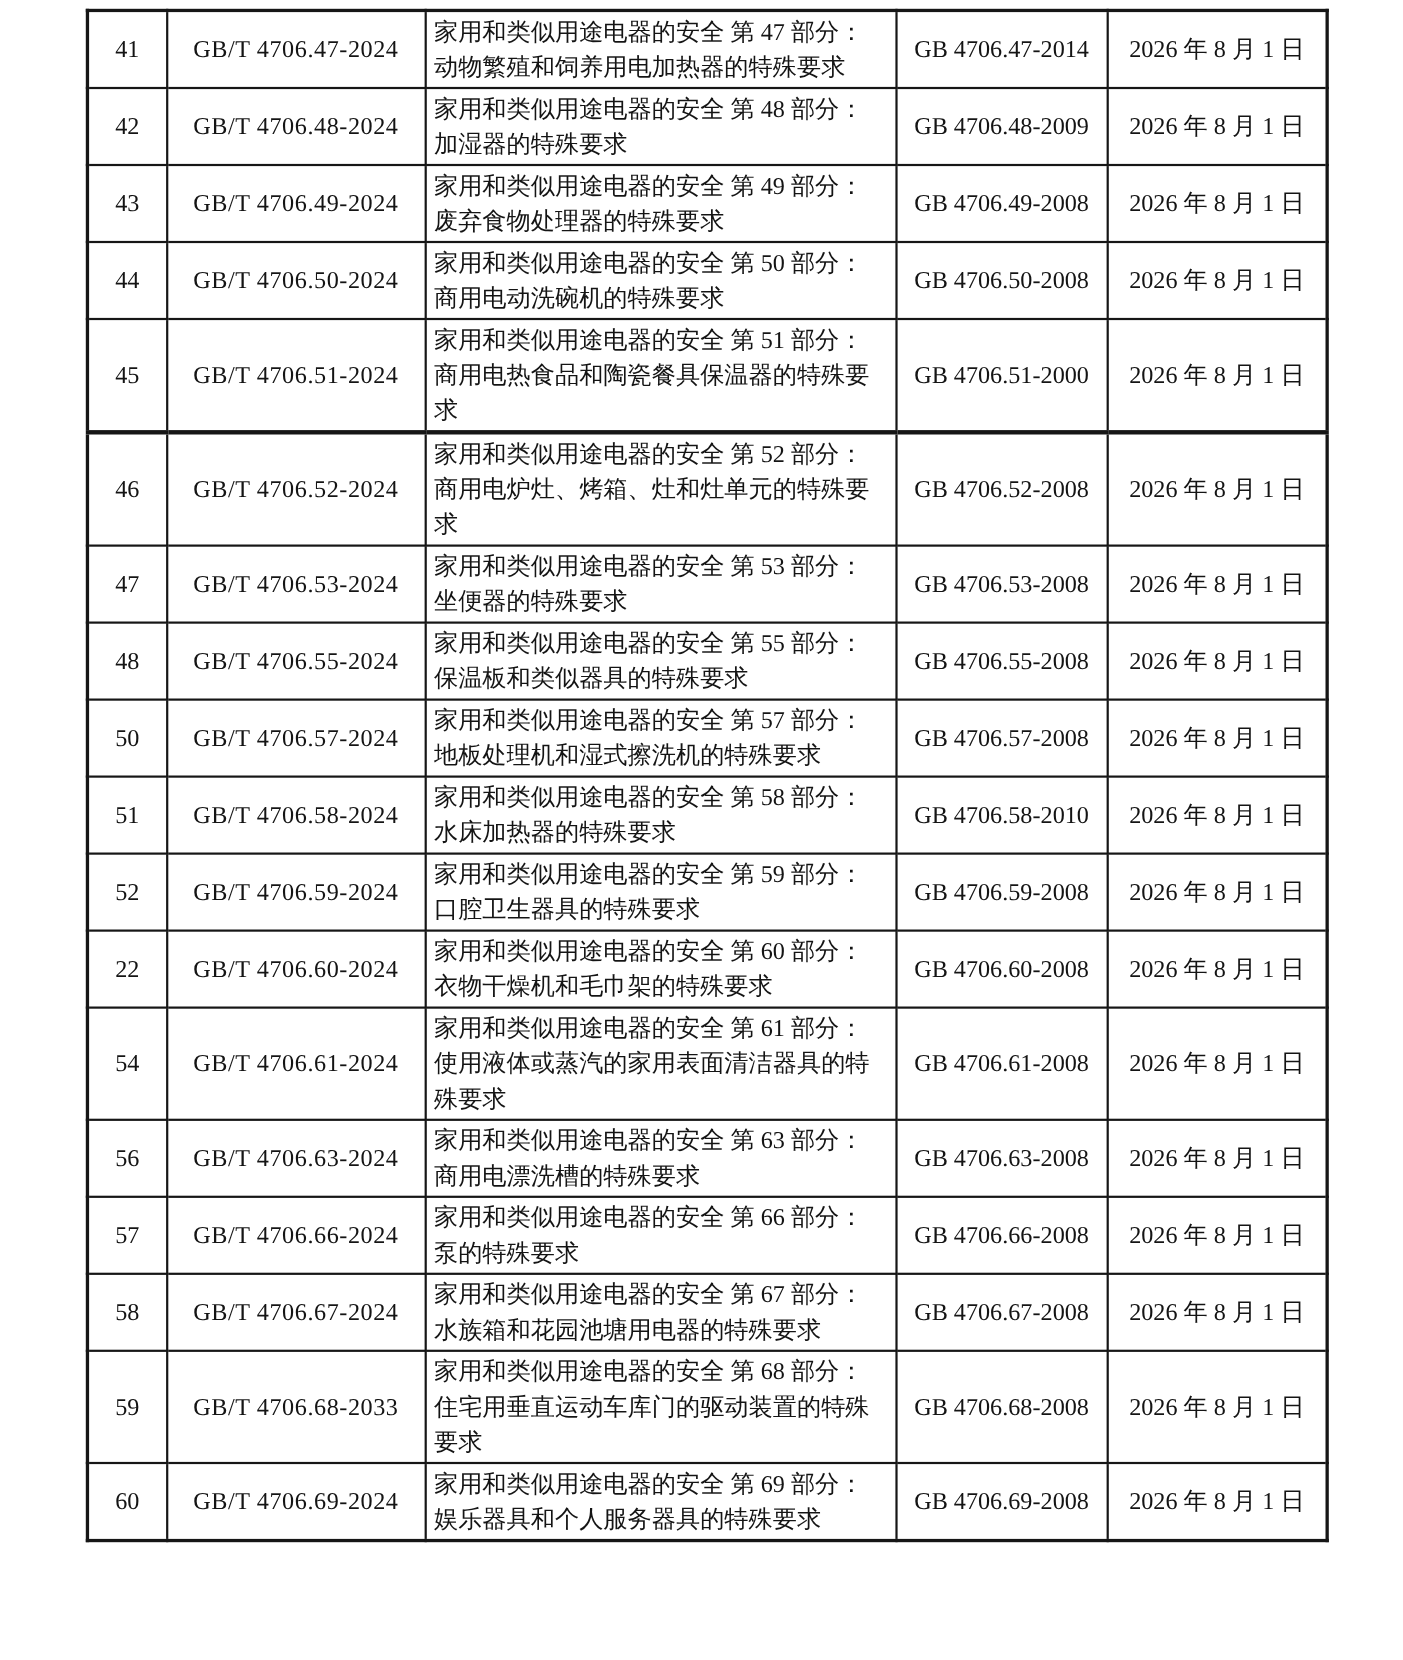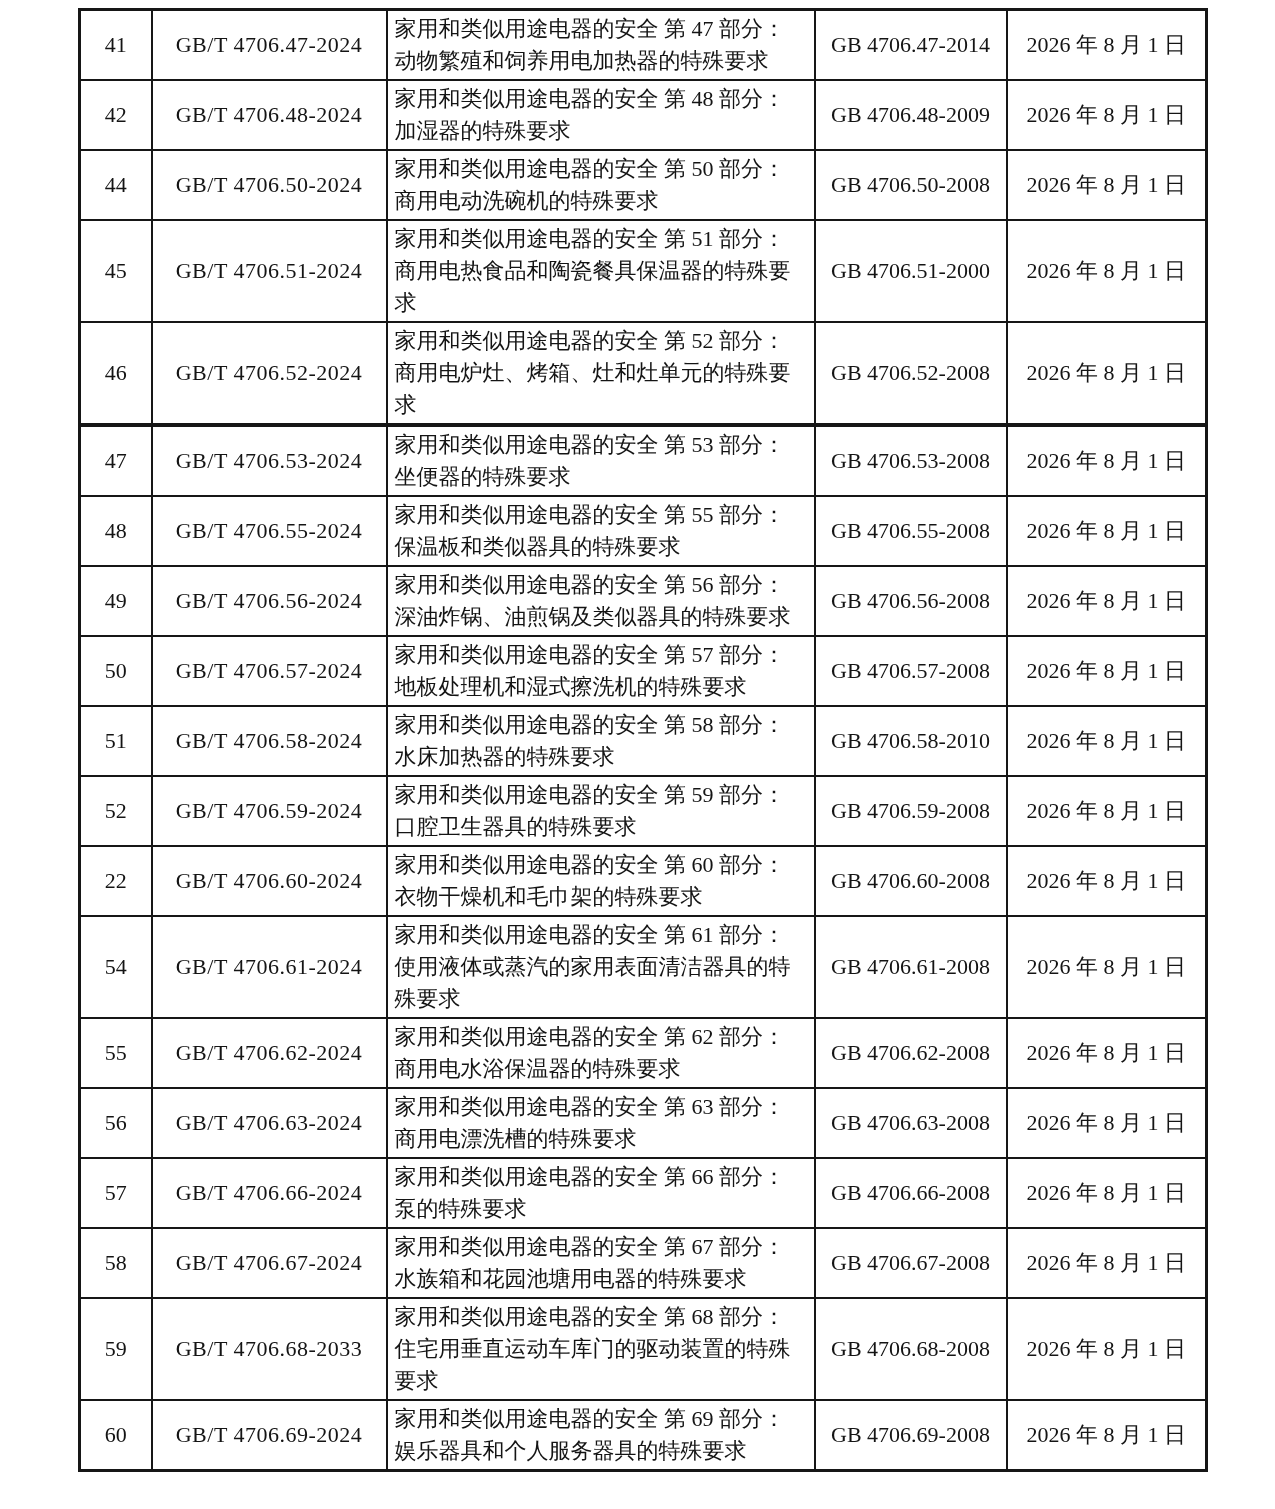--- a/index.html
+++ b/index.html
@@ -74,20 +74,27 @@
     <td class="c-date">2026 年 8 月 1 日</td>
   </tr>
         <tr class="std-row">
     <td class="c-no">42</td>
     <td class="c-std">GB/T 4706.48-2024</td>
     <td class="c-name">家用和类似用途电器的安全 第 48 部分：加湿器的特殊要求</td>
     <td class="c-old">GB 4706.48-2009</td>
     <td class="c-date">2026 年 8 月 1 日</td>
   </tr>
         <tr class="std-row">
+    <td class="c-no">43</td>
+    <td class="c-std">GB/T 4706.49-2024</td>
+    <td class="c-name">家用和类似用途电器的安全 第 49 部分：废弃食物处理器的特殊要求</td>
+    <td class="c-old">GB 4706.49-2008</td>
+    <td class="c-date">2026 年 8 月 1 日</td>
+  </tr>
+        <tr class="std-row">
     <td class="c-no">44</td>
     <td class="c-std">GB/T 4706.50-2024</td>
     <td class="c-name">家用和类似用途电器的安全 第 50 部分：商用电动洗碗机的特殊要求</td>
     <td class="c-old">GB 4706.50-2008</td>
     <td class="c-date">2026 年 8 月 1 日</td>
   </tr>
         <tr class="std-row tall">
     <td class="c-no">45</td>
     <td class="c-std">GB/T 4706.51-2024</td>
     <td class="c-name">家用和类似用途电器的安全 第 51 部分：商用电热食品和陶瓷餐具保温器的特殊要求</td>
@@ -109,27 +116,20 @@
     <td class="c-date">2026 年 8 月 1 日</td>
   </tr>
         <tr class="std-row">
     <td class="c-no">48</td>
     <td class="c-std">GB/T 4706.55-2024</td>
     <td class="c-name">家用和类似用途电器的安全 第 55 部分：保温板和类似器具的特殊要求</td>
     <td class="c-old">GB 4706.55-2008</td>
     <td class="c-date">2026 年 8 月 1 日</td>
   </tr>
         <tr class="std-row">
-    <td class="c-no">49</td>
-    <td class="c-std">GB/T 4706.56-2024</td>
-    <td class="c-name">家用和类似用途电器的安全 第 56 部分：深油炸锅、油煎锅及类似器具的特殊要求</td>
-    <td class="c-old">GB 4706.56-2008</td>
-    <td class="c-date">2026 年 8 月 1 日</td>
-  </tr>
-        <tr class="std-row">
     <td class="c-no">50</td>
     <td class="c-std">GB/T 4706.57-2024</td>
     <td class="c-name">家用和类似用途电器的安全 第 57 部分：地板处理机和湿式擦洗机的特殊要求</td>
     <td class="c-old">GB 4706.57-2008</td>
     <td class="c-date">2026 年 8 月 1 日</td>
   </tr>
         <tr class="std-row">
     <td class="c-no">51</td>
     <td class="c-std">GB/T 4706.58-2024</td>
     <td class="c-name">家用和类似用途电器的安全 第 58 部分：水床加热器的特殊要求</td>
@@ -148,27 +148,20 @@
     <td class="c-std">GB/T 4706.60-2024</td>
     <td class="c-name">家用和类似用途电器的安全 第 60 部分：衣物干燥机和毛巾架的特殊要求</td>
     <td class="c-old">GB 4706.60-2008</td>
     <td class="c-date">2026 年 8 月 1 日</td>
   </tr>
         <tr class="std-row tall">
     <td class="c-no">54</td>
     <td class="c-std">GB/T 4706.61-2024</td>
     <td class="c-name">家用和类似用途电器的安全 第 61 部分：使用液体或蒸汽的家用表面清洁器具的特殊要求</td>
     <td class="c-old">GB 4706.61-2008</td>
-    <td class="c-date">2026 年 8 月 1 日</td>
-  </tr>
-        <tr class="std-row">
-    <td class="c-no">55</td>
-    <td class="c-std">GB/T 4706.62-2024</td>
-    <td class="c-name">家用和类似用途电器的安全 第 62 部分：商用电水浴保温器的特殊要求</td>
-    <td class="c-old">GB 4706.62-2008</td>
     <td class="c-date">2026 年 8 月 1 日</td>
   </tr>
         <tr class="std-row">
     <td class="c-no">56</td>
     <td class="c-std">GB/T 4706.63-2024</td>
     <td class="c-name">家用和类似用途电器的安全 第 63 部分：商用电漂洗槽的特殊要求</td>
     <td class="c-old">GB 4706.63-2008</td>
     <td class="c-date">2026 年 8 月 1 日</td>
   </tr>
         <tr class="std-row">

